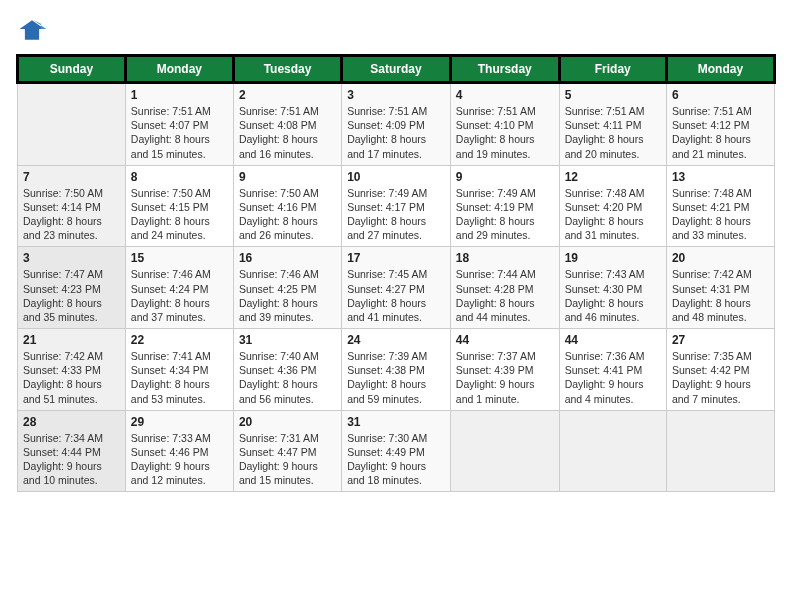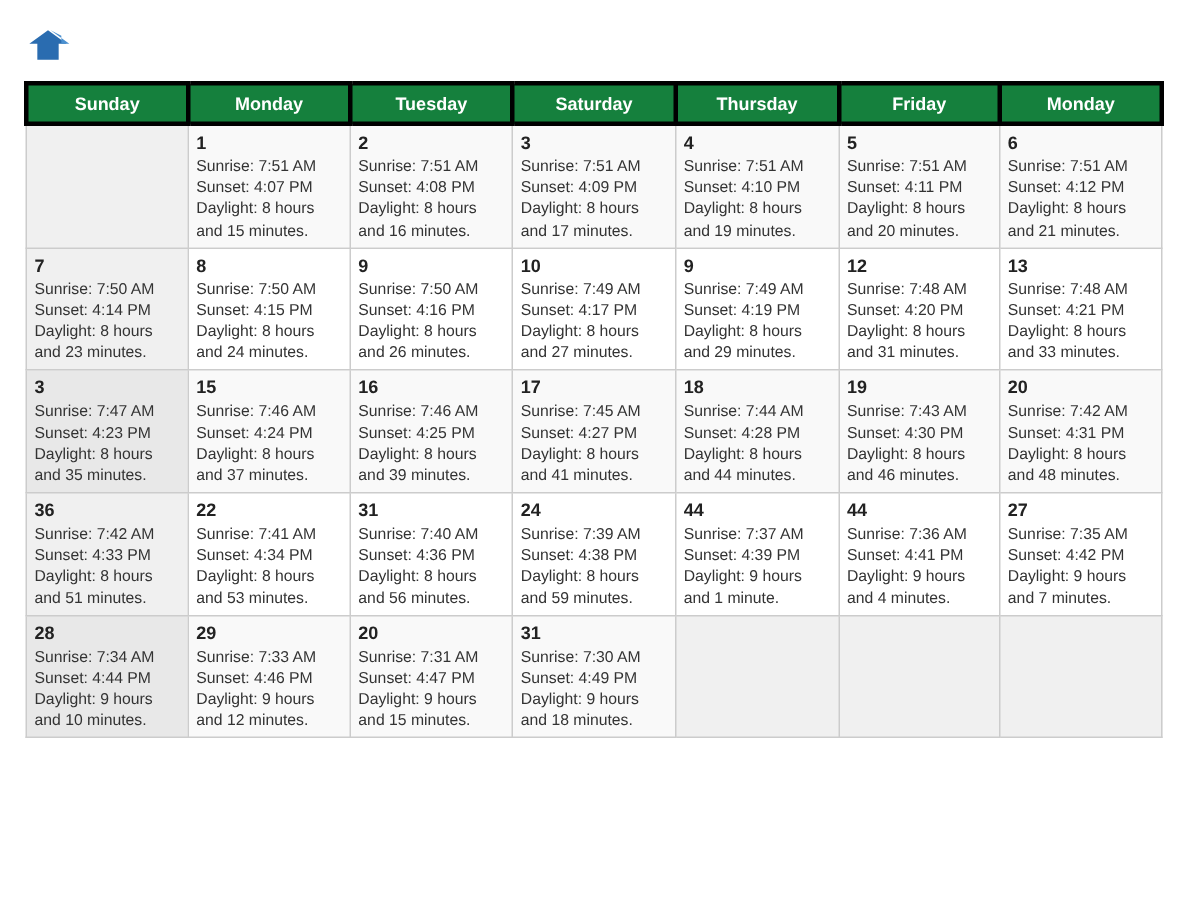--- a/index.html
+++ b/index.html
@@ -213,21 +213,21 @@
             <span class="day-num">19</span>
             <div class="day-info">Sunrise: 7:43 AM<br>Sunset: 4:30 PM<br>Daylight: 8 hours<br>and 46 minutes.</div>
           </td>
           <td>
             <span class="day-num">20</span>
             <div class="day-info">Sunrise: 7:42 AM<br>Sunset: 4:31 PM<br>Daylight: 8 hours<br>and 48 minutes.</div>
           </td>
         </tr>
         <tr>
           <td>
-            <span class="day-num">36</span>
+            <span class="day-num">21</span>
             <div class="day-info">Sunrise: 7:42 AM<br>Sunset: 4:33 PM<br>Daylight: 8 hours<br>and 51 minutes.</div>
           </td>
           <td>
             <span class="day-num">22</span>
             <div class="day-info">Sunrise: 7:41 AM<br>Sunset: 4:34 PM<br>Daylight: 8 hours<br>and 53 minutes.</div>
           </td>
           <td>
             <span class="day-num">31</span>
             <div class="day-info">Sunrise: 7:40 AM<br>Sunset: 4:36 PM<br>Daylight: 8 hours<br>and 56 minutes.</div>
           </td>

